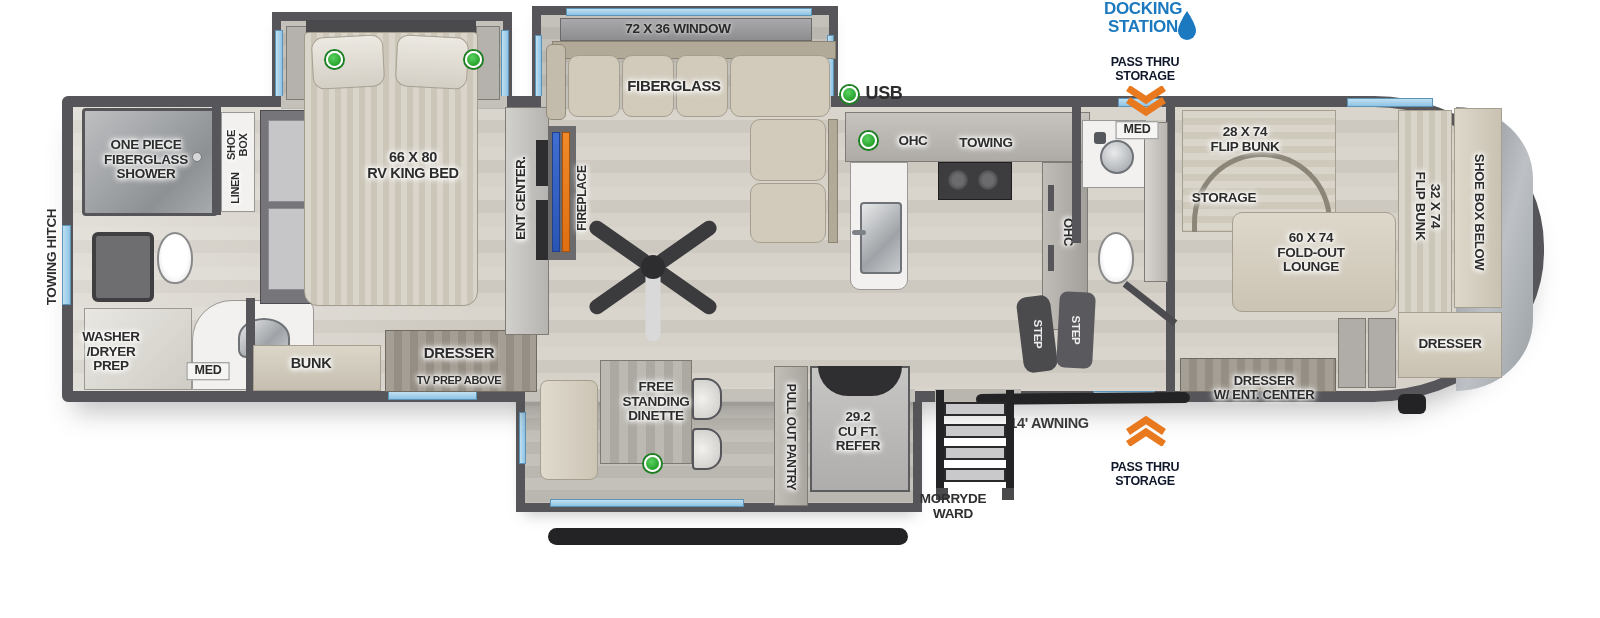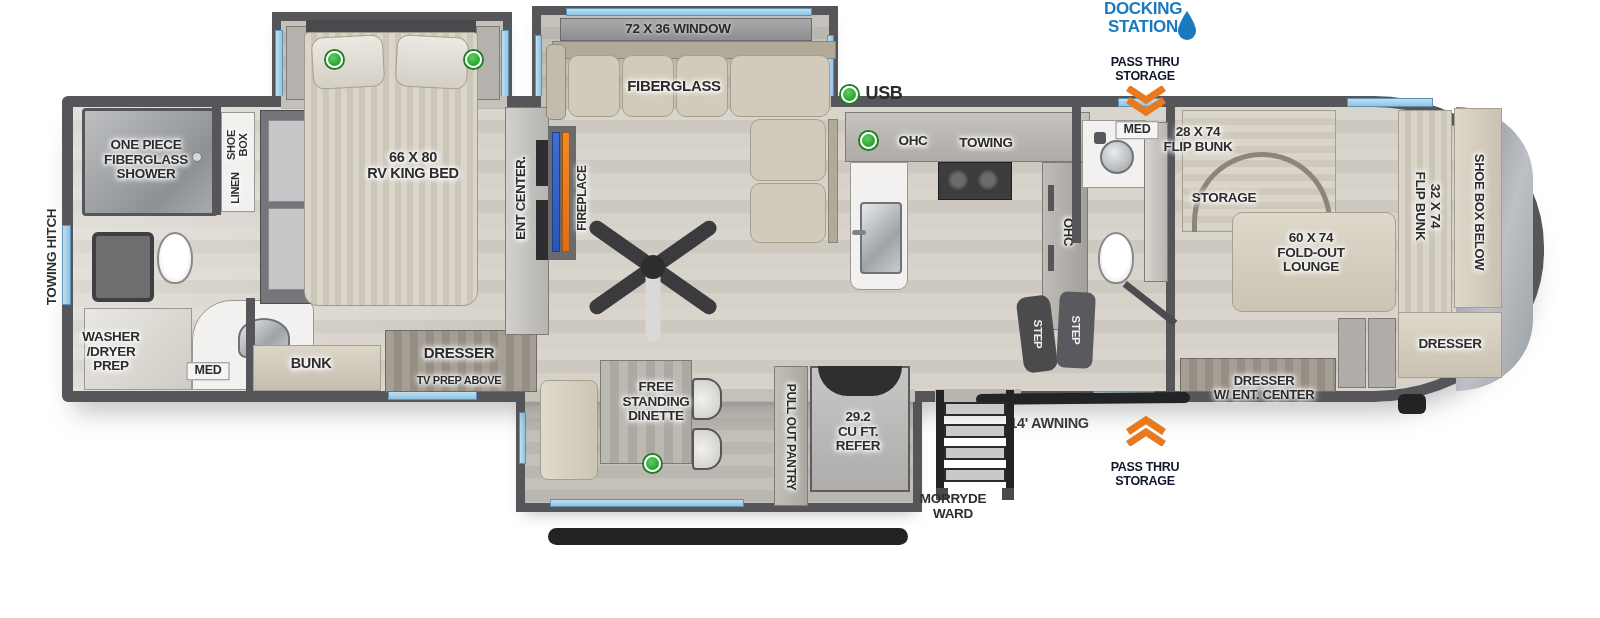--- a/index.html
+++ b/index.html
@@ -221,21 +221,21 @@
   <div class="white-cab" style="left:1082px;top:120px;width:64px;height:68px;"></div>
   <div class="abs" style="left:1100px;top:140px;width:34px;height:34px;border-radius:50%;background:radial-gradient(circle at 40% 35%,#e9eaeb,#9aa0a5);border:2px solid #6f7377;"></div>
   <div class="abs" style="left:1094px;top:132px;width:12px;height:12px;background:#55585c;border-radius:3px;"></div>
   <div class="gray-cab" style="left:1144px;top:122px;width:24px;height:160px;background:linear-gradient(90deg,#d8d5d0,#b8b5b0);"></div>
   <div class="toilet" style="left:1098px;top:232px;"></div>
   <div class="lbl boxlbl" style="left:1137px;top:130px;font-size:12.5px;">MED</div>
   <div class="abs" style="left:1118px;top:300px;width:64px;height:7px;background:#4c4c50;transform:rotate(38deg);"></div>
 
   <div class="beige stripe-h" style="left:1182px;top:110px;width:154px;height:122px;"></div>
   <div class="abs" style="left:1192px;top:152px;width:140px;height:80px;border:5px solid #8b8678;border-bottom:none;border-radius:70px 70px 0 0;"></div>
-  <div class="lbl" style="left:1198px;top:140px;">28 X 74
+  <div class="lbl" style="left:1245px;top:140px;">28 X 74
 FLIP BUNK</div>
   <div class="lbl" style="left:1224px;top:198px;">STORAGE</div>
   <div class="beige" style="left:1232px;top:212px;width:164px;height:100px;border-radius:10px;background:linear-gradient(180deg,#ded8cb,#cbc4b4);"></div>
   <div class="lbl" style="left:1311px;top:253px;">60 X 74
 FOLD-OUT
 LOUNGE</div>
   <div class="beige stripe-v" style="position:absolute;left:1398px;top:110px;width:54px;height:226px;border:1px solid #a69f90;"></div>
   <div class="lbl rotr" style="left:1427px;top:206px;">32 X 74
 FLIP BUNK</div>
   <div class="beige" style="left:1454px;top:108px;width:48px;height:200px;background:linear-gradient(90deg,#ded8cb,#c9c2b2);"></div>

